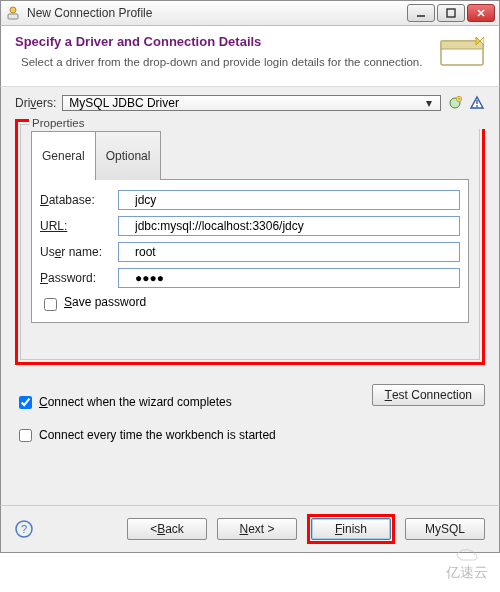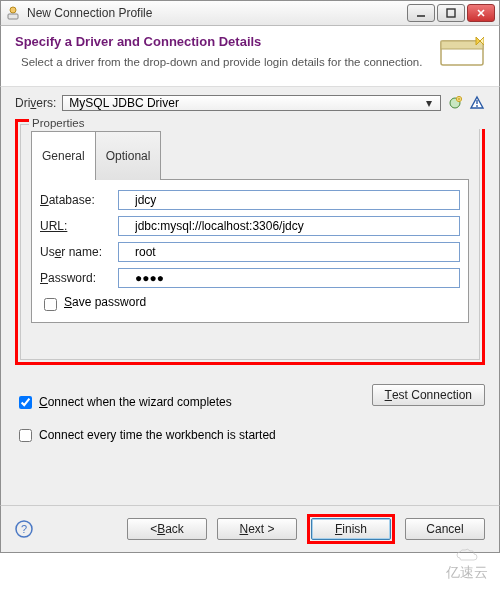--- a/index.html
+++ b/index.html
@@ -230,21 +230,21 @@
     <button class="nav-btn">
         <u>N</u>
         <span>ext &gt;</span>
       </button>
     <span class="finish-outline">
       <button class="nav-btn default">
           <u>F</u>
           <span>inish</span>
         </button>
     </span>
-    <button class="nav-btn">Cancel</button>
+    <button class="nav-btn">MySQL</button>
   </div>
 </div>
 
 <div class="watermark">
   <svg viewBox="0 0 22 14">
       <path d="M4 10 Q1 10 1 7 Q1 4 4 4 Q5 1 9 2 Q12 0 14 3 Q18 2 18 6 Q21 6 21 9 Q21 12 18 12 H5 Q4 12 4 10 Z" fill="none" stroke="#bbb" stroke-width="1"></path>
     </svg>
   <span>亿速云</span>
 </div>
 

